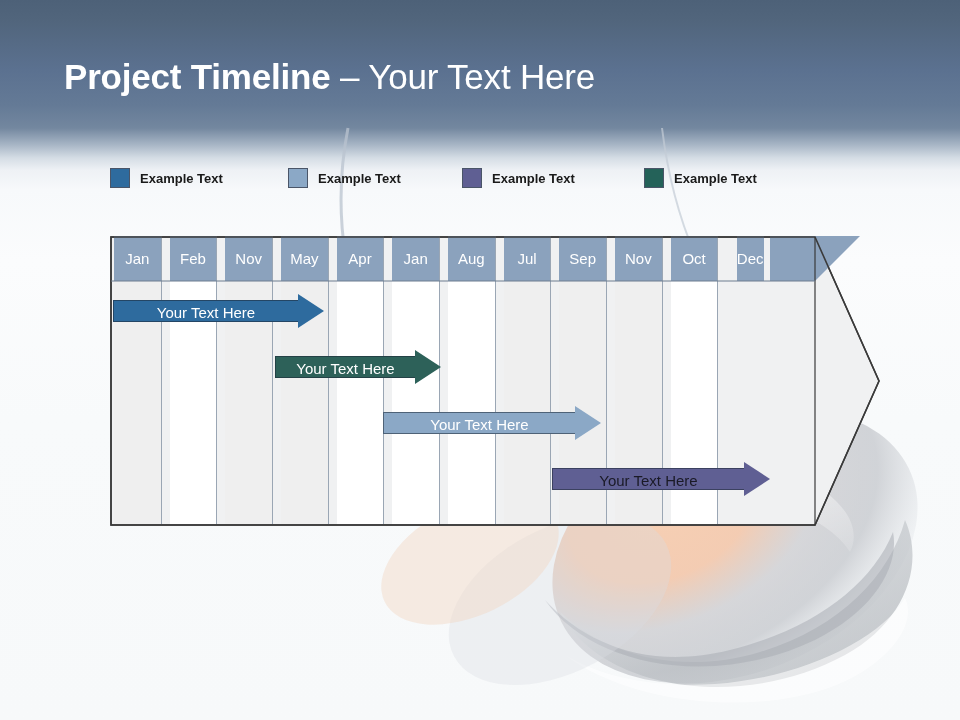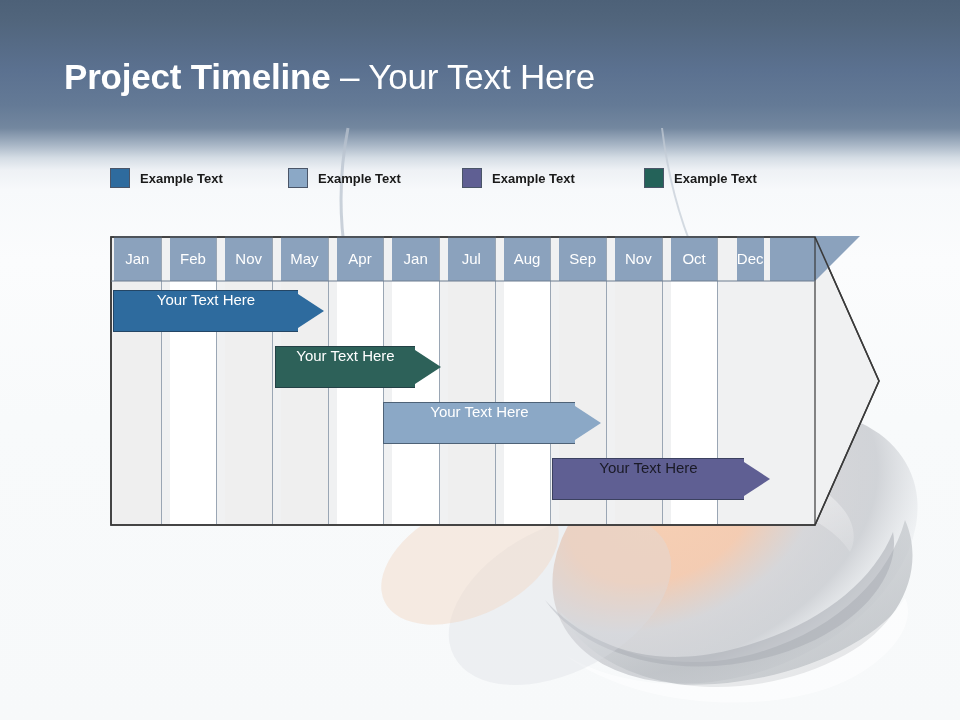--- a/index.html
+++ b/index.html
@@ -150,23 +150,23 @@
 
   
   .bar {
     position: absolute;
     height: 34px;
     display: flex;
     align-items: center;
     box-sizing: border-box;
   }
   .bar-body {
-    height: 42px;
-    display: flex;
-    align-items: flex-start;
+    height: 22px;
+    display: flex;
+    align-items: flex-end;
     box-sizing: border-box;
     border: 1px solid rgba(30,40,55,0.55);
     border-right: none;
     padding-left: 6px;
     padding-right: 6px;
   }
   .bar-tip {
     width: 0; height: 0;
     border-top: 17px solid transparent;
     border-bottom: 17px solid transparent;
@@ -274,26 +274,26 @@
           <div class="col-body"></div>
         </div>
         <div class="col plain">
           <div class="col-head">Apr</div>
           <div class="col-body"></div>
         </div>
         <div class="col plain">
           <div class="col-head">Jan</div>
           <div class="col-body"></div>
         </div>
+        <div class="col plain">
+          <div class="col-head">Aug</div>
+          <div class="col-body"></div>
+        </div>
         <div class="col shade">
           <div class="col-head">Jul</div>
-          <div class="col-body"></div>
-        </div>
-        <div class="col plain">
-          <div class="col-head">Aug</div>
           <div class="col-body"></div>
         </div>
         <div class="col shade">
           <div class="col-head">Sep</div>
           <div class="col-body"></div>
         </div>
         <div class="col shade">
           <div class="col-head">Nov</div>
           <div class="col-body"></div>
         </div>

